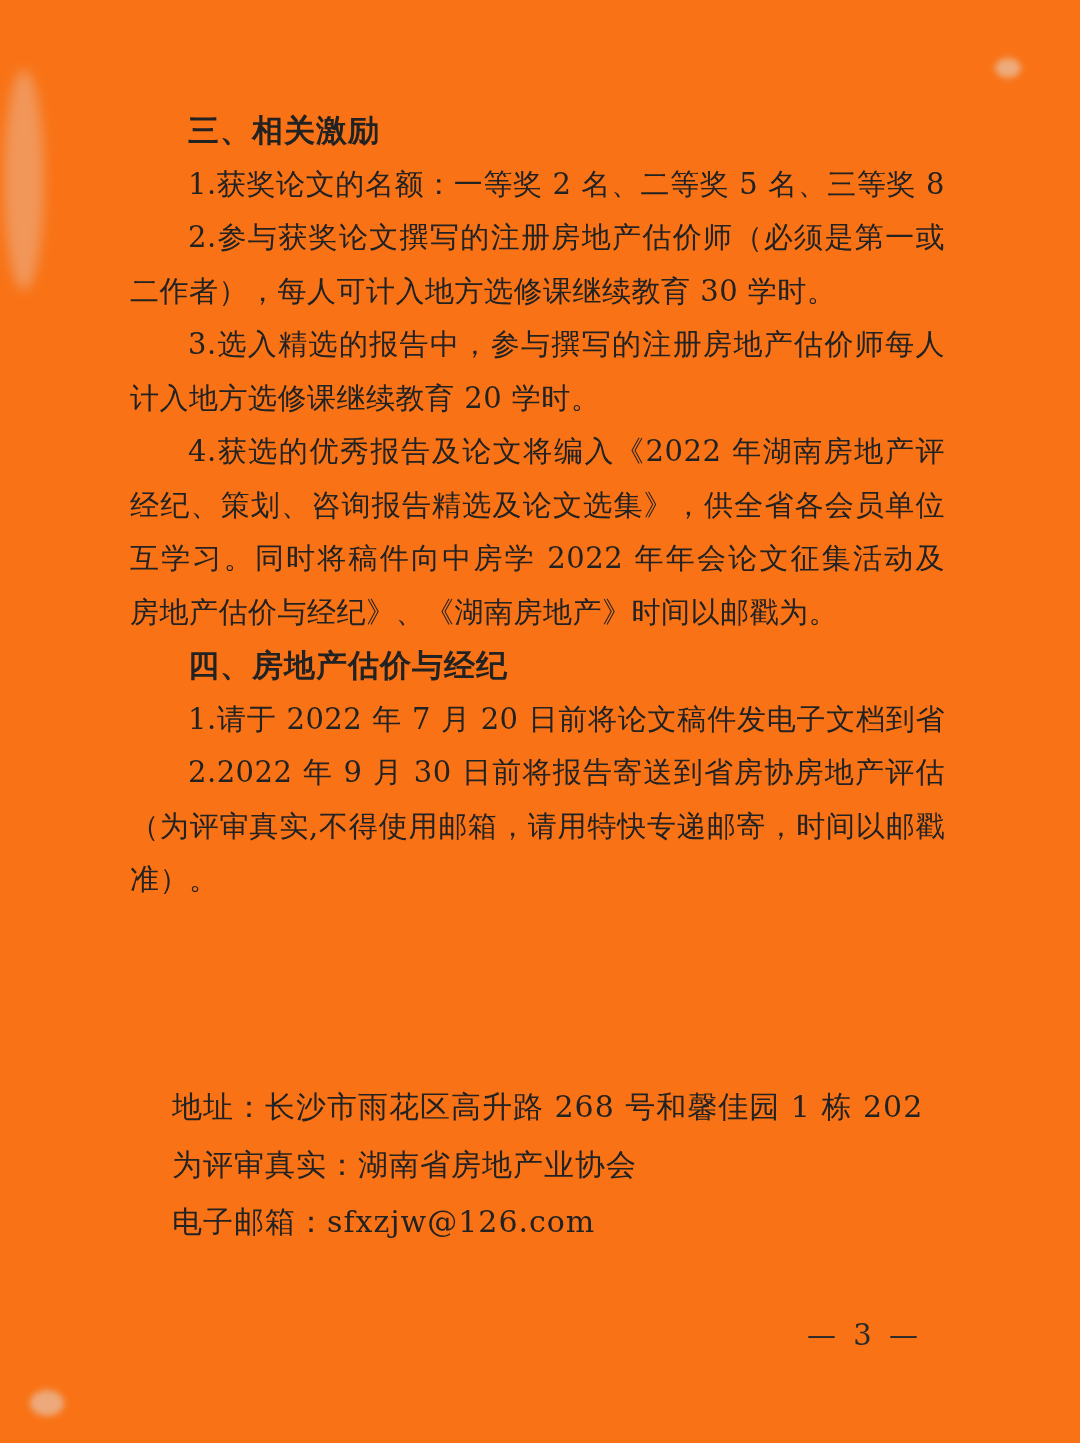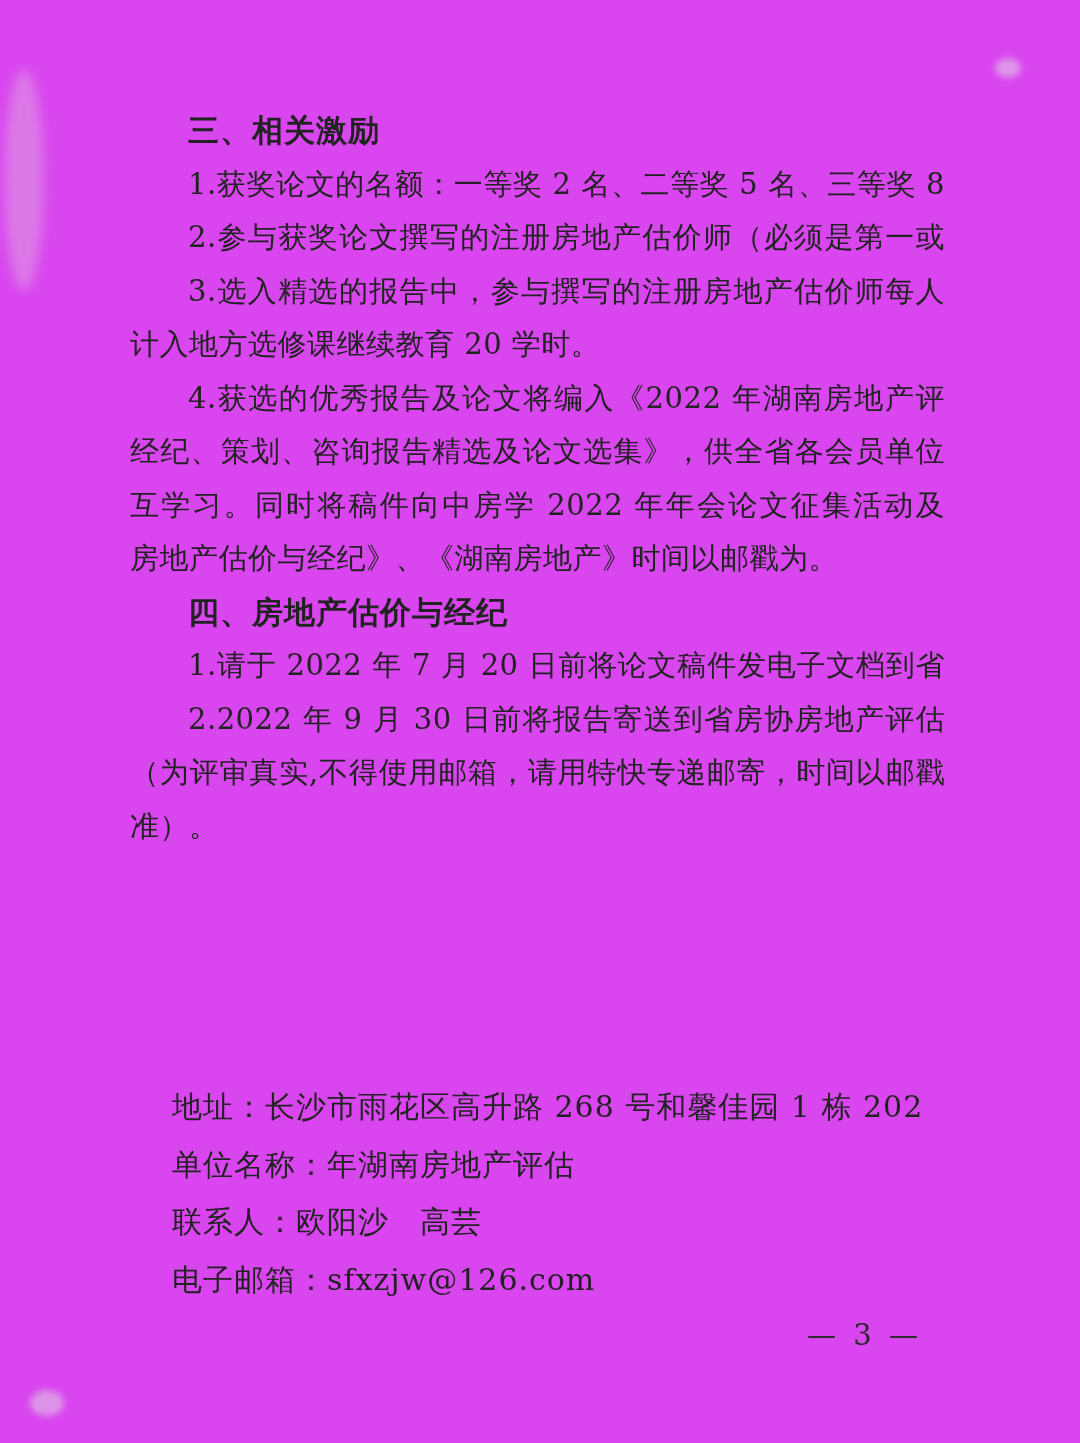--- a/index.html
+++ b/index.html
@@ -4,21 +4,21 @@
 <style>
   html, body {
     margin: 0;
     padding: 0;
     background: #e8e8e8;
   }
   .page {
     position: relative;
     width: 1080px;
     height: 1443px;
-    background: #d946ef;
+    background: #f97316;
     overflow: hidden;
     font-family: "DejaVu Serif", "Liberation Serif", serif;
     color: #222;
   }
   
   .smudge {
     position: absolute;
     border-radius: 50%;
     pointer-events: none;
   }
@@ -80,20 +80,21 @@
   <div class="smudge s2"></div>
   <div class="smudge s3"></div>
 
   <div class="content">
 
     <div class="ln h ind">三、相关激励</div>
 
     <div class="ln ind just">1.获奖论文的名额：一等奖 2 名、二等奖 5 名、三等奖 8 名。</div>
 
     <div class="ln ind just">2.参与获奖论文撰写的注册房地产估价师（必须是第一或第</div>
+    <div class="ln">二作者），每人可计入地方选修课继续教育 30 学时。</div>
 
     <div class="ln ind just">3.选入精选的报告中，参与撰写的注册房地产估价师每人可</div>
     <div class="ln">计入地方选修课继续教育 20 学时。</div>
 
     <div class="ln ind just">4.获选的优秀报告及论文将编入《2022 年湖南房地产评估、</div>
     <div class="ln just">经纪、策划、咨询报告精选及论文选集》，供全省各会员单位相</div>
     <div class="ln just">互学习。同时将稿件向中房学 2022 年年会论文征集活动及《中国</div>
     <div class="ln">房地产估价与经纪》、《湖南房地产》时间以邮戳为。</div>
 
     <div class="ln h ind">四、房地产估价与经纪</div>
@@ -101,20 +102,19 @@
     <div class="ln ind just">1.请于 2022 年 7 月 20 日前将论文稿件发电子文档到省房协</div>
 
     <div class="ln ind just">2.2022 年 9 月 30 日前将报告寄送到省房协房地产评估分会</div>
     <div class="ln just">（为评审真实,不得使用邮箱，请用特快专递邮寄，时间以邮戳为</div>
     <div class="ln">准）。</div>
 
   </div>
 
   <div class="contact">
     <div class="ln">地址：长沙市雨花区高升路 268 号和馨佳园 1 栋 202 室</div>
-    <div class="ln">单位名称：年湖南房地产评估</div>
-    <div class="ln">联系人：欧阳沙　高芸</div>
+    <div class="ln">为评审真实：湖南省房地产业协会</div>
     <div class="ln">电子邮箱：sfxzjw@126.com</div>
   </div>
 
   <div class="page-number">— 3 —</div>
 
 </div>
 
 </body></html>

